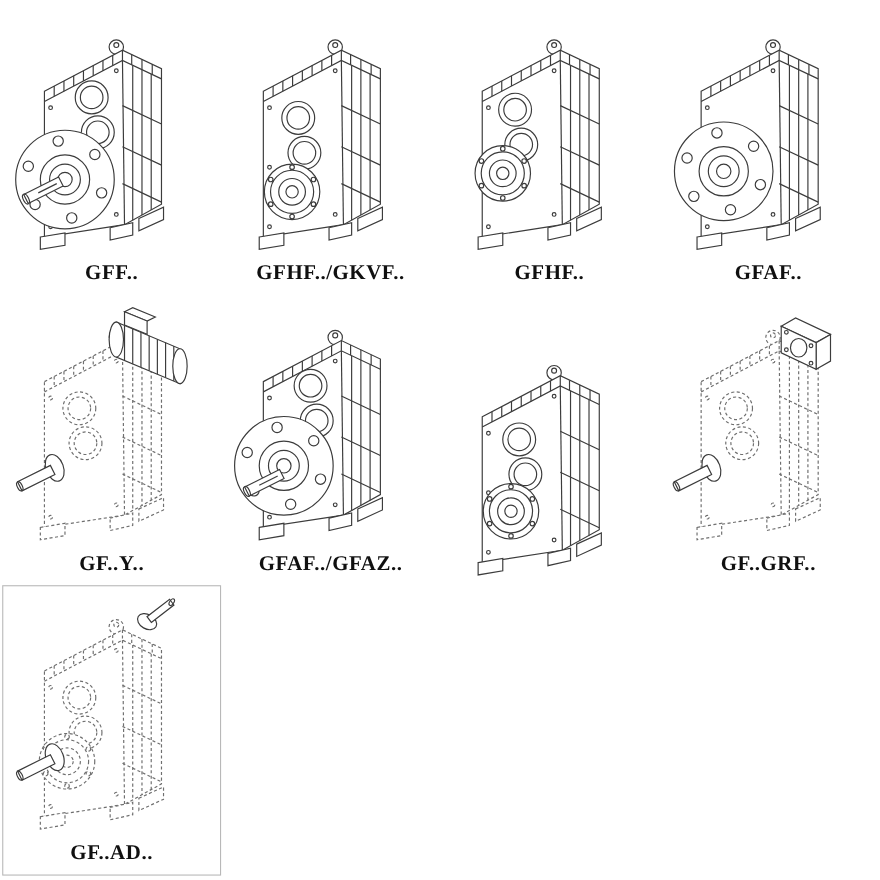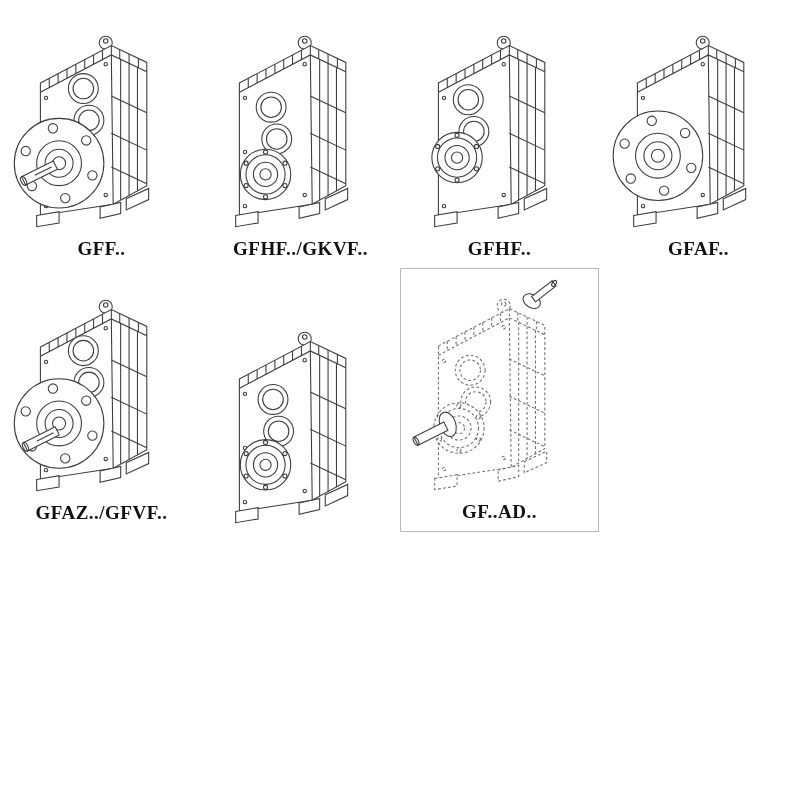--- a/index.html
+++ b/index.html
@@ -197,39 +197,57 @@
     <svg class="drw" viewBox="0 0 200 240">
       <use href="#g-body"></use>
       <use href="#g-flange" transform="translate(2,-8)"></use>
     </svg>
     <figcaption>GFAF..</figcaption>
   </figure>
 
 
 
 
+  <figure class="cell">
+    <svg class="drw" viewBox="0 0 200 240">
+      <use href="#g-body" class="dashed"></use>
+      <use href="#g-two-circles" class="dashed"></use>
+      <use href="#g-motor"></use>
+      <use href="#g-hub-shaft"></use>
+    </svg>
+    <figcaption>GF..Y..</figcaption>
+  </figure>
 
   <figure class="cell">
     <svg class="drw" viewBox="0 0 200 240">
       <use href="#g-body"></use>
       <use href="#g-two-circles" transform="translate(12,-22)"></use>
       <use href="#g-flange" transform="translate(0,-4)"></use>
       <use href="#g-shaft" transform="translate(2,2)"></use>
     </svg>
-    <figcaption>GFAZ../GFVF..</figcaption>
+    <figcaption>GFAF../GFAZ..</figcaption>
   </figure>
 
   <figure class="cell">
     <svg class="drw" viewBox="0 0 200 240">
       <use href="#g-body"></use>
       <use href="#g-two-circles" transform="translate(2,-4)"></use>
       <use href="#g-output-rings" transform="translate(0,-6)"></use>
     </svg>
   </figure>
 
+  <figure class="cell">
+    <svg class="drw" viewBox="0 0 200 240">
+      <use href="#g-body" class="dashed"></use>
+      <use href="#g-two-circles" class="dashed"></use>
+      <use href="#g-adapter"></use>
+      <use href="#g-hub-shaft"></use>
+    </svg>
+    <figcaption>GF..GRF..</figcaption>
+  </figure>
 
   <figure class="cell boxed">
     <svg class="drw" viewBox="0 0 200 240">
       <use href="#g-body" class="dashed"></use>
       <use href="#g-two-circles" class="dashed"></use>
       <use href="#g-output-rings" class="dashed" transform="translate(-6,-10)"></use>
       <use href="#g-topshaft"></use>
       <use href="#g-hub-shaft"></use>
     </svg>
     <figcaption>GF..AD..</figcaption>

